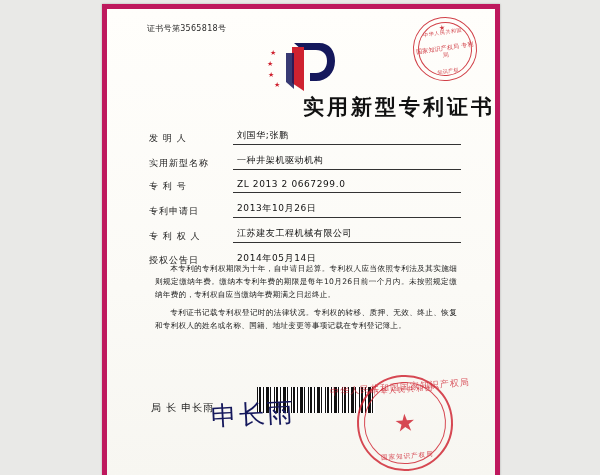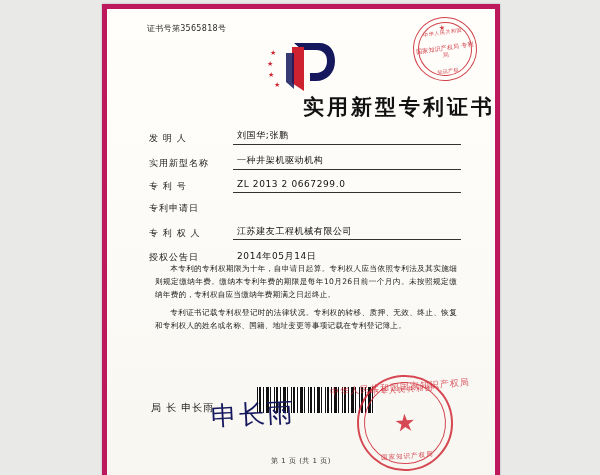--- a/index.html
+++ b/index.html
@@ -226,20 +226,21 @@
         <div class="frow">
           <div class="flabel">实用新型名称</div>
           <div class="fvalue">一种井架机驱动机构</div>
         </div>
         <div class="frow">
           <div class="flabel">专 利 号</div>
           <div class="fvalue">ZL 2013 2 0667299.0</div>
         </div>
         <div class="frow">
           <div class="flabel">专利申请日</div>
+          <div class="fvalue">2013年10月26日</div>
         </div>
         <div class="frow">
           <div class="flabel">专 利 权 人</div>
           <div class="fvalue">江苏建友工程机械有限公司</div>
         </div>
         <div class="frow nounder">
           <div class="flabel">授权公告日</div>
           <div class="fvalue">2014年05月14日</div>
         </div>
       </div>
@@ -256,16 +257,15 @@
       <div class="signature">申长雨</div>
 
       <div class="gov-seal">
         <div class="ring2"></div>
         <div class="gtop">中华人民共和国</div>
         <div class="gstar">★</div>
         <div class="gbot">国家知识产权局</div>
       </div>
       <div class="stamp-arc">中华人民共和国国家知识产权局</div>
 
-      <div class="footer">第 1 页 (共 1 页)</div>
     </div>
   </div>
 </div>
 
 </body></html>

